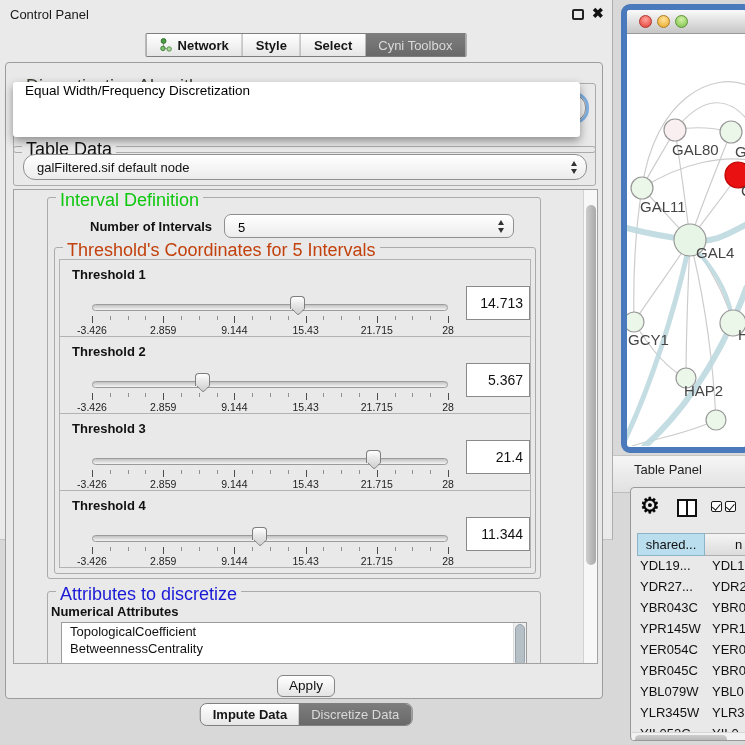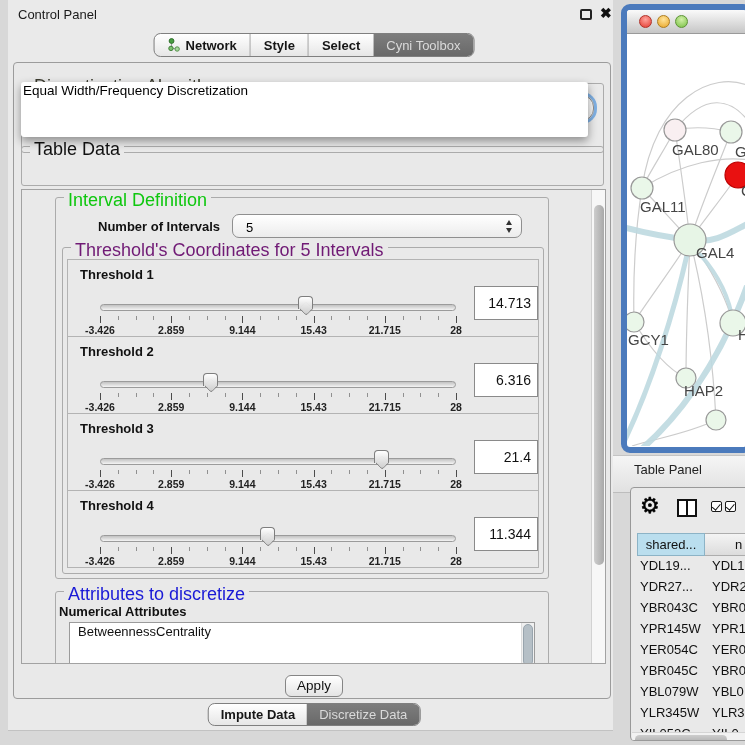--- a/index.html
+++ b/index.html
@@ -1,21 +1,21 @@
 <!DOCTYPE html>
 <html><head>
 <meta charset="utf-8">
 <style>
 *{box-sizing:border-box;margin:0;padding:0}
 body{width:745px;height:745px;position:relative;font-family:"Liberation Sans",sans-serif;background:#d8d8d8;overflow:hidden}
-.ctrl{position:absolute;left:8px;top:0;width:613px;height:731px;background:#eaeaea;border-right:1px solid #adadad;border-bottom:1px solid #c2c2c2}
+.ctrl{position:absolute;left:0;top:0;width:613px;height:540px;background:#eaeaea;border-right:1px solid #adadad;border-bottom:1px solid #c2c2c2}
 .title{position:absolute;left:10px;top:7px;font-size:13px;color:#1a1a1a}
 .float-btn{position:absolute;left:572px;top:9px;width:12px;height:11px;border:2px solid #222;border-radius:2px}
 .close-btn{position:absolute;left:592px;top:5px;font-size:14px;font-weight:bold;color:#111}
-.tabbar{position:absolute;top:33px;left:50%;transform:translateX(-50%);height:24px;display:flex;border:1px solid #7f7f7f;border-radius:7px;overflow:hidden;background:linear-gradient(#ffffff,#e6e6e6)}
+.tabbar{position:absolute;top:33px;left:50%;transform:translateX(-50%);height:24px;display:flex;border:1px solid #7f7f7f;border-radius:1px;overflow:hidden;background:linear-gradient(#ffffff,#e6e6e6)}
 .tab{display:flex;align-items:center;padding:0 13px;font-size:13px;font-weight:bold;color:#161616;white-space:nowrap}
 .tab.sel{background:linear-gradient(#7d7d7d,#696969);color:#dadada;font-weight:normal}
 .tab.bl{border-left:1px solid #a5a5a5}
 .nicon{display:inline-block;width:13px;height:14px;margin-right:5px}
 .outer{position:absolute;left:5px;top:62px;width:598px;height:637px;border:1px solid #9c9c9c;border-radius:4px;background:#e9e9e9}
 .grp{position:absolute;border:1px solid #ababab;border-radius:3px}
 .grp .legend{position:absolute;top:-8px;left:8px;background:#e9e9e9;padding:0 4px;font-size:18px;white-space:nowrap}
 .algo-grp{left:7px;top:20px;width:583px;height:70px}
 .algo-grp .legend{color:#3c3c30}
 .combo{position:absolute;background:linear-gradient(#ffffff,#ececec);border:1px solid #8f8f8f;border-radius:12px}
@@ -28,48 +28,48 @@
 .arrows .up{width:0;height:0;border-left:3.5px solid transparent;border-right:3.5px solid transparent;border-bottom:5px solid #333;margin-bottom:3px}
 .arrows .dn{width:0;height:0;border-left:3.5px solid transparent;border-right:3.5px solid transparent;border-top:5px solid #333}
 .scrollpane{position:absolute;left:7px;top:126px;width:585px;height:475px;border:1px solid #a2a2a2;background:#e9e9e9;overflow:hidden}
 .vsb{position:absolute;right:0;top:0;width:14px;height:100%;background:#f7f7f7;border-left:1px solid #d2d2d2}
 .vthumb{position:absolute;left:2px;top:15px;width:10px;height:360px;background:linear-gradient(90deg,#cdcdcd,#a9a9a9);border-radius:6px}
 .int-grp{left:33px;top:7px;width:494px;height:382px}
 .int-grp>.legend{color:#0ec70e}
 .spin-label{position:absolute;left:42px;top:21px;font-weight:bold;font-size:13px;color:#111}
 .spinner{position:absolute;left:176px;top:16px;width:290px;height:24px;background:linear-gradient(#ffffff,#ececec);border:1px solid #8f8f8f;border-radius:7px}
 .th-grp{position:absolute;left:6px;top:49px;width:482px;height:327px}
-.th-grp>.legend{color:#701a75}
+.th-grp>.legend{color:#c2410c}
 .tstack{position:absolute;left:4px;top:11px;width:472px}
 .tpanel{position:relative;width:472px;height:78px;border:1px solid #b3b3b3;background:#e9e9e9}
 .tpanel+.tpanel{margin-top:-1px}
 .tlabel{position:absolute;left:12px;top:7px;font-weight:bold;font-size:13px;color:#111}
 .track{position:absolute;left:32px;top:44px;width:356px;height:7px;border:1px solid #9b9b9b;border-radius:4px;background:linear-gradient(#c2c2c2,#f4f4f4)}
 .thumb{position:absolute;top:36px;width:15px;height:13px;border:1px solid #7e7e7e;border-bottom:none;border-radius:4px 4px 0 0;background:linear-gradient(#ffffff,#d9d9d9)}
 .thumb::after{content:"";position:absolute;left:1.8px;top:6.8px;width:9.4px;height:9.4px;transform:rotate(45deg);background:linear-gradient(135deg,#efefef,#cdcdcd);border-right:1px solid #7e7e7e;border-bottom:1px solid #7e7e7e;border-radius:0 0 3px 0}
 .ticks{position:absolute;left:32px;top:56px;width:356px;height:8px}
 .tick{position:absolute;top:0;width:1px;height:4px;background:#909090}
 .tick.major{height:7px;background:#4c4c4c}
 .tlabels{position:absolute;left:32px;top:64px;width:356px;height:12px}
-.tl{position:absolute;transform:translateX(-50%);font-size:10.5px;font-weight:bold;color:#222;white-space:nowrap}
+.tl{position:absolute;transform:translateX(-50%);font-size:10.5px;font-weight:normal;color:#222;white-space:nowrap}
 .vbox{position:absolute;left:406px;top:26px;width:64px;height:34px;background:#fff;border:1px solid #8a8a8a;font-size:14px;text-align:right;line-height:32px;padding-right:6px;color:#111}
 .attr-grp{position:absolute;left:33px;top:401px;width:494px;height:170px}
 .attr-grp>.legend{color:#1a1ad6}
 .attr-sub{position:absolute;left:3px;top:12px;font-weight:bold;font-size:13px;color:#111}
 .attr-list{position:absolute;left:13px;top:30px;width:466px;height:112px;background:#fff;border:1px solid #9b9b9b}
 .attr-item{font-size:13px;padding:1px 0 1px 8px;color:#111}
 .lsb{position:absolute;right:0;top:0;width:13px;height:100%;background:#f0f0f0;border-left:1px solid #ddd}
 .lthumb{position:absolute;left:1px;top:1px;width:10px;height:42px;background:#b5bfc6;border:1px solid #98a4ad;border-radius:5px}
 .apply{position:absolute;left:271px;top:612px;width:58px;height:22px;border:1px solid #858585;border-radius:6px;background:linear-gradient(#ffffff,#e4e4e4);font-size:13.5px;text-align:center;line-height:20px;color:#111}
 .btabbar{position:absolute;top:703px;left:50%;transform:translateX(-50%);height:23px;display:flex;border:1px solid #7f7f7f;border-radius:7px;overflow:hidden;background:linear-gradient(#ffffff,#e6e6e6)}
 .btabbar .tab{font-size:13px;padding:0 12px}
 .popup{position:absolute;left:13px;top:82px;width:567px;height:55px;background:#fff;border-radius:3px;box-shadow:0 4px 10px rgba(0,0,0,.4);z-index:50}
 .popup .hint{text-align:center;color:#b4b4b4;font-size:13px;padding-top:4px}
 .popup .opt1{font-weight:bold;font-size:13.5px;color:#000;padding-left:1px;margin-top:1px}
-.popup .opt2{font-size:13.5px;color:#000;padding-left:2px;margin-top:1px}
+.popup .opt2{font-size:13.5px;color:#000;padding-left:12px;margin-top:1px}
 .rbg{position:absolute;left:613px;top:0;width:132px;height:745px;background:#d8d8d8}
 .netwin{position:absolute;left:621px;top:4px;width:131px;height:449px;border:6px solid #4b7abc;border-radius:9px;background:#fff;overflow:hidden}
 .nettitle{height:24px;background:linear-gradient(#fafafa,#c6c6c6);border-bottom:1px solid #9a9a9a;position:relative}
 .light{position:absolute;top:5px;width:13px;height:13px;border-radius:50%}
 .l-red{left:12px;background:radial-gradient(circle at 50% 32%,#ffa39c,#e23a30);border:1px solid #b0332b}
 .l-yellow{left:30px;background:radial-gradient(circle at 50% 32%,#ffe49a,#e8a426);border:1px solid #ad7d20}
 .l-green{left:48px;background:radial-gradient(circle at 50% 32%,#d2f0a8,#77c043);border:1px solid #5d9336}
 .netcanvas{position:relative;width:119px;height:412px}
 .tp-bar{position:absolute;left:613px;top:455px;width:132px;height:38px;background:linear-gradient(#f5f5f5,#e1e1e1);border-top:1px solid #c4c4c4;border-bottom:1px solid #bdbdbd}
 .tp-title{position:absolute;left:21px;top:6px;font-size:13px;color:#222}
@@ -117,20 +117,27 @@
         <span>Cyni Toolbox</span>
       </div>
     </div>
   <div class="outer">
     <div class="grp algo-grp">
       <div class="legend">Discretization Algorithm</div>
       <div class="combo algo-combo"></div>
     </div>
     <div class="grp td-grp">
       <div class="legend">Table Data</div>
+      <div class="combo td-combo">
+        <span class="combo-text">galFiltered.sif default node</span>
+        <span class="arrows">
+            <span class="up"></span>
+            <span class="dn"></span>
+          </span>
+      </div>
     </div>
     <div class="scrollpane">
       <div class="grp int-grp">
         <div class="legend">Interval Definition</div>
         <div class="spin-label">Number of Intervals</div>
         <div class="spinner">
           <span class="combo-text">5</span>
           <span class="arrows">
               <span class="up"></span>
               <span class="dn"></span>
@@ -204,21 +211,21 @@
                 </div>
                 <div class="tlabels">
                   <span class="tl" style="left: 0px;">-3.426</span>
                   <span class="tl" style="left: 71.2px;">2.859</span>
                   <span class="tl" style="left: 142.4px;">9.144</span>
                   <span class="tl" style="left: 213.6px;">15.43</span>
                   <span class="tl" style="left: 284.8px;">21.715</span>
                   <span class="tl" style="left: 356px;">28</span>
                 </div>
                 <div class="thumb" style="left: 134.859px;"></div>
-                <div class="vbox">6.316</div>
+                <div class="vbox">5.367</div>
               </div>
               <div class="tpanel">
                 <div class="tlabel">Threshold 3</div>
                 <div class="track"></div>
                 <div class="ticks">
                   <span class="tick major" style="left: 0px;"></span>
                   <span class="tick" style="left: 17.8px;"></span>
                   <span class="tick" style="left: 35.6px;"></span>
                   <span class="tick" style="left: 53.4px;"></span>
                   <span class="tick major" style="left: 71.2px;"></span>
@@ -287,20 +294,21 @@
                 <div class="thumb" style="left: 191.818px;"></div>
                 <div class="vbox">11.344</div>
               </div>
             </div>
         </div>
       </div>
       <div class="grp attr-grp">
         <div class="legend">Attributes to discretize</div>
         <div class="attr-sub">Numerical Attributes</div>
         <div class="attr-list" id="attrList">
+            <div class="attr-item">TopologicalCoefficient</div>
             <div class="attr-item">BetweennessCentrality</div>
             <div class="lsb">
               <div class="lthumb"></div>
             </div>
           </div>
       </div>
       <div class="vsb">
           <div class="vthumb"></div>
         </div>
     </div>

